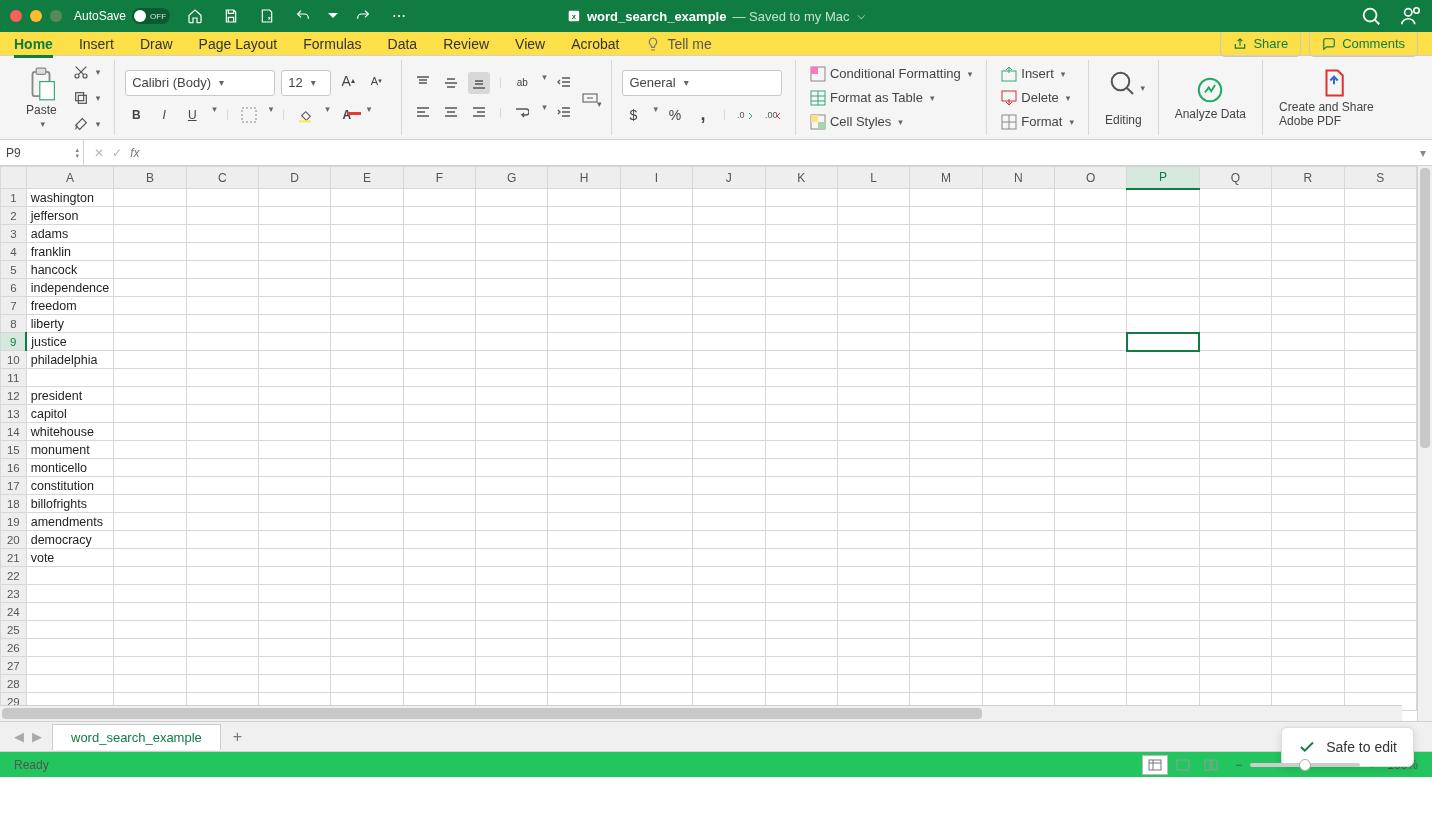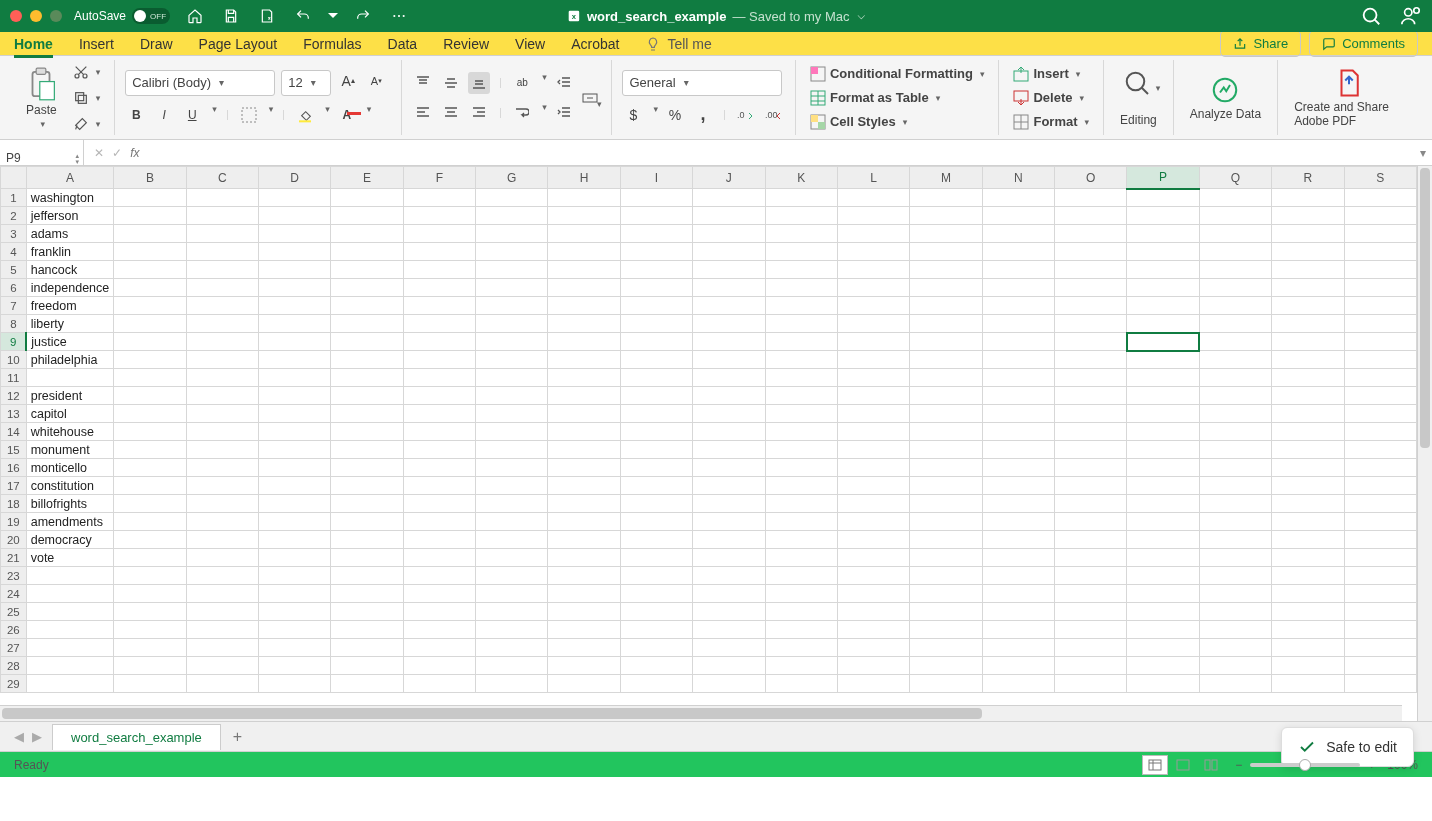--- a/index.html
+++ b/index.html
@@ -35,27 +35,27 @@
 .ribbon { height: 84px; background: #f5f5f5; border-bottom: 1px solid #d0d0d0; display: flex; align-items: stretch; padding: 4px 10px; font-size: 12px; color: #444; }
 .group { display: flex; align-items: center; padding: 0 10px; border-right: 1px solid #d8d8d8; }
 .group:last-child { border-right: none; }
 .vstack { display: flex; flex-direction: column; align-items: center; justify-content: center; gap: 2px; padding: 0 6px; }
 .vstack .lbl { font-size: 12px; }
 .hstack { display: flex; align-items: flex-start; gap: 6px; }
 .minibtn { width: 22px; height: 22px; display: inline-flex; align-items: center; justify-content: center; border-radius: 3px; cursor: pointer; }
 .selectish { border: 1px solid #c8c8c8; background: #fff; height: 26px; display: inline-flex; align-items: center; padding: 0 6px; font-size: 13px; border-radius: 3px; cursor: pointer; }
 .selectish .chev { margin-left: 8px; color: #666; font-size: 10px; }
 .iconbtn { display: inline-flex; align-items: center; gap: 4px; padding: 2px 4px; cursor: pointer; }
-.ribbon .txt { font-size: 13px; font-weight: bold; }
+.ribbon .txt { font-size: 13px; }
 .caret { font-size: 9px; color: #666; margin-left: 3px; }
 .divv { width: 1px; align-self: stretch; background: #d8d8d8; margin: 6px 4px; }
 
 
 .fbar { height: 26px; border-bottom: 1px solid #d0d0d0; display: flex; align-items: center; font-size: 12px; color: #444; background: #fff; }
-.namebox { width: 84px; border-right: 1px solid #d0d0d0; height: 100%; display: flex; align-items: flex-end; padding: 0 6px; position: relative; }
+.namebox { width: 84px; border-right: 1px solid #d0d0d0; height: 100%; display: flex; align-items: center; padding: 0 6px; position: relative; }
 .namebox .chevs { position: absolute; right: 4px; display: flex; flex-direction: column; font-size: 7px; color: #888; line-height: 6px; }
 .fx-controls { display: flex; align-items: center; gap: 8px; padding: 0 10px; color: #b6b6b6; }
 .fx-controls .fx { font-style: italic; color: #777; }
 .fxinput { flex: 1; border: none; height: 100%; padding: 0 6px; outline: none; font-size: 13px; }
 .fbar .end { width: 18px; text-align: center; color: #888; }
 
 
 .gridwrap { position: relative; height: 555px; display: flex; }
 .gridbody { flex:1; overflow: hidden; position: relative; }
 table.sheet { border-collapse: collapse; table-layout: fixed; font-size: 12.5px; color: #222; }
@@ -979,20 +979,42 @@
             <td class=""></td>
             <td class=""></td>
             <td class=""></td>
             <td class=""></td>
             <td class=""></td>
             <td class=""></td>
             <td class=""></td>
             <td class=""></td>
           </tr>
           <tr>
+            <th class="">22</th>
+            <td class=""></td>
+            <td class=""></td>
+            <td class=""></td>
+            <td class=""></td>
+            <td class=""></td>
+            <td class=""></td>
+            <td class=""></td>
+            <td class=""></td>
+            <td class=""></td>
+            <td class=""></td>
+            <td class=""></td>
+            <td class=""></td>
+            <td class=""></td>
+            <td class=""></td>
+            <td class=""></td>
+            <td class=""></td>
+            <td class=""></td>
+            <td class=""></td>
+            <td class=""></td>
+          </tr>
+          <tr>
             <th class="">23</th>
             <td class=""></td>
             <td class=""></td>
             <td class=""></td>
             <td class=""></td>
             <td class=""></td>
             <td class=""></td>
             <td class=""></td>
             <td class=""></td>
             <td class=""></td>

